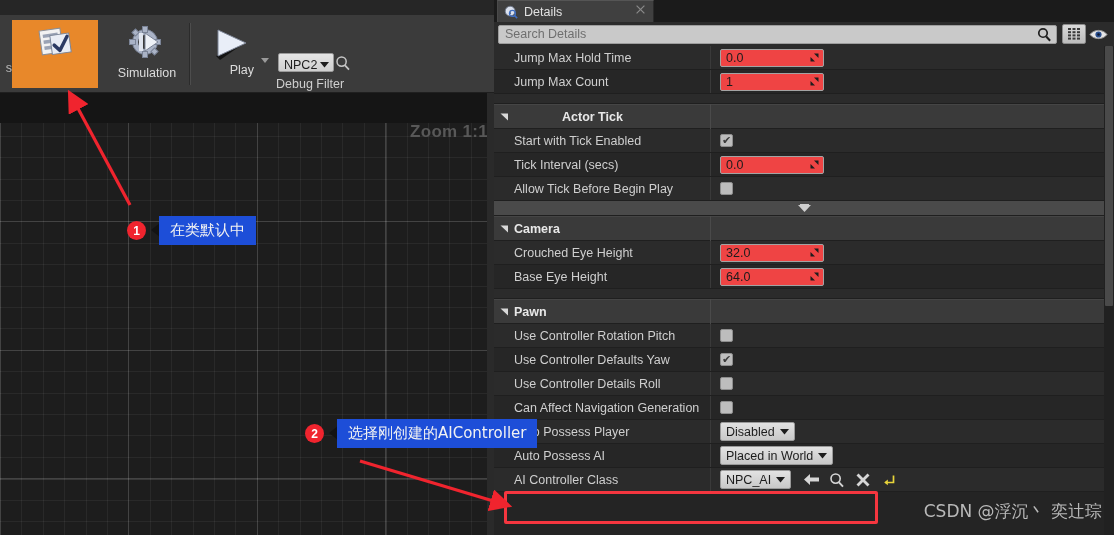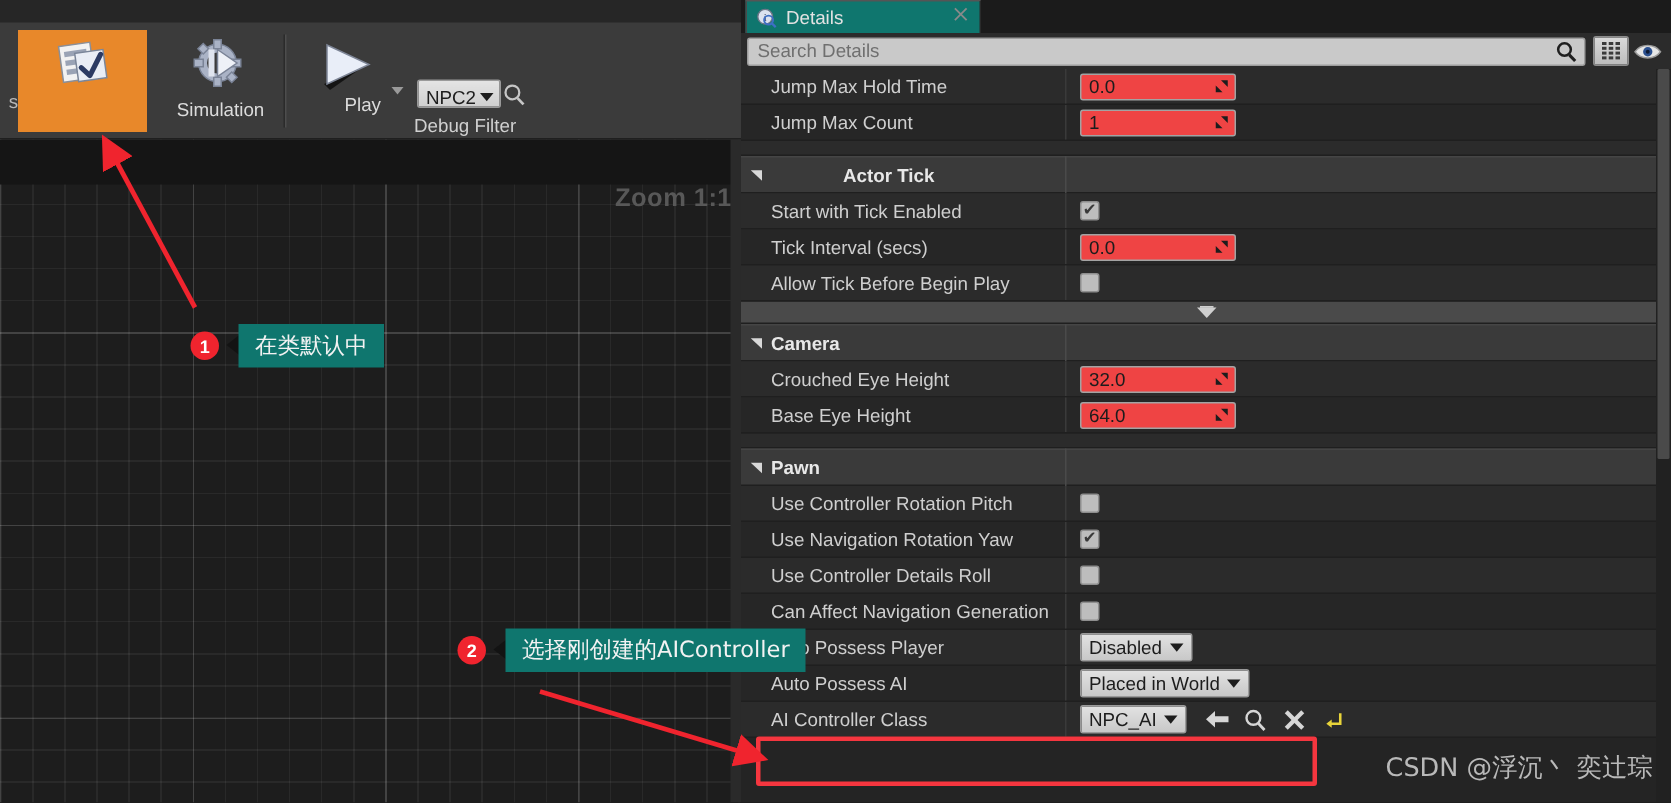--- a/index.html
+++ b/index.html
@@ -96,21 +96,21 @@
   
   #right-pane {
     position:absolute; left:494px; top:0; width:620px; height:535px;
     background:#242424;
   }
   #tabstrip {
     position:absolute; left:0; top:0; width:620px; height:22px; background:#1b1b1b;
   }
   #details-tab {
     position:absolute; left:3px; top:0; width:157px; height:22px;
-    background:#0f766e; border-top:1px solid #555; border-left:1px solid #4a4a4a; border-right:1px solid #2a2a2a;
+    background:#404040; border-top:1px solid #555; border-left:1px solid #4a4a4a; border-right:1px solid #2a2a2a;
     display:flex; align-items:center; gap:6px; padding-left:6px;
     color:#e2e2e2; font-size:12.5px;
   }
   #details-tab-close {
     position:absolute; right:8px; top:4px; color:#8a8a8a; font-size:12px; line-height:13px;
   }
   #searchbar-row {
     position:absolute; left:0; top:22px; width:620px; height:24px;
     background:#2b2b2b;
     display:flex; align-items:center; padding: 0 4px;
@@ -190,21 +190,21 @@
     position:absolute; right:1px; top:46px; width:8px; height:260px; background:#4a4a4a; border-radius:1px;
   }
 
   
   .callout-num {
     position:absolute; width:19px; height:19px; border-radius:50%;
     background:#f0242e; color:#fff; font-size:12px; font-weight:bold;
     display:flex; align-items:center; justify-content:center; z-index:40;
   }
   .callout-box {
-    position:absolute; background:#0f766e; color:#f2f2f2;
+    position:absolute; background:#1d4ed8; color:#f2f2f2;
     font-size:15px; padding:5px 11px; z-index:39; white-space:nowrap;
     font-family:"DejaVu Sans","Liberation Sans",sans-serif;
   }
   .callout-tail {
     position:absolute; width:0;height:0; z-index:39;
     border-top:7px solid transparent; border-bottom:7px solid transparent;
     border-right:9px solid #131313;
   }
   #watermark {
     position:absolute; right:12px; bottom:12px; color:#b9b9b9; font-size:17px; z-index:40;
@@ -492,21 +492,21 @@
           <div class="hsplit"></div>
         </div>
         <div class="row dark">
           <div class="name">Use Controller Rotation Pitch</div>
           <div class="splitter"></div>
           <div class="val">
             <div class="cb"></div>
           </div>
         </div>
         <div class="row darker">
-          <div class="name">Use Navigation Rotation Yaw</div>
+          <div class="name">Use Controller Defaults Yaw</div>
           <div class="splitter"></div>
           <div class="val">
             <div class="cb">✔</div>
           </div>
         </div>
         <div class="row dark">
           <div class="name">Use Controller Details Roll</div>
           <div class="splitter"></div>
           <div class="val">
             <div class="cb"></div>

